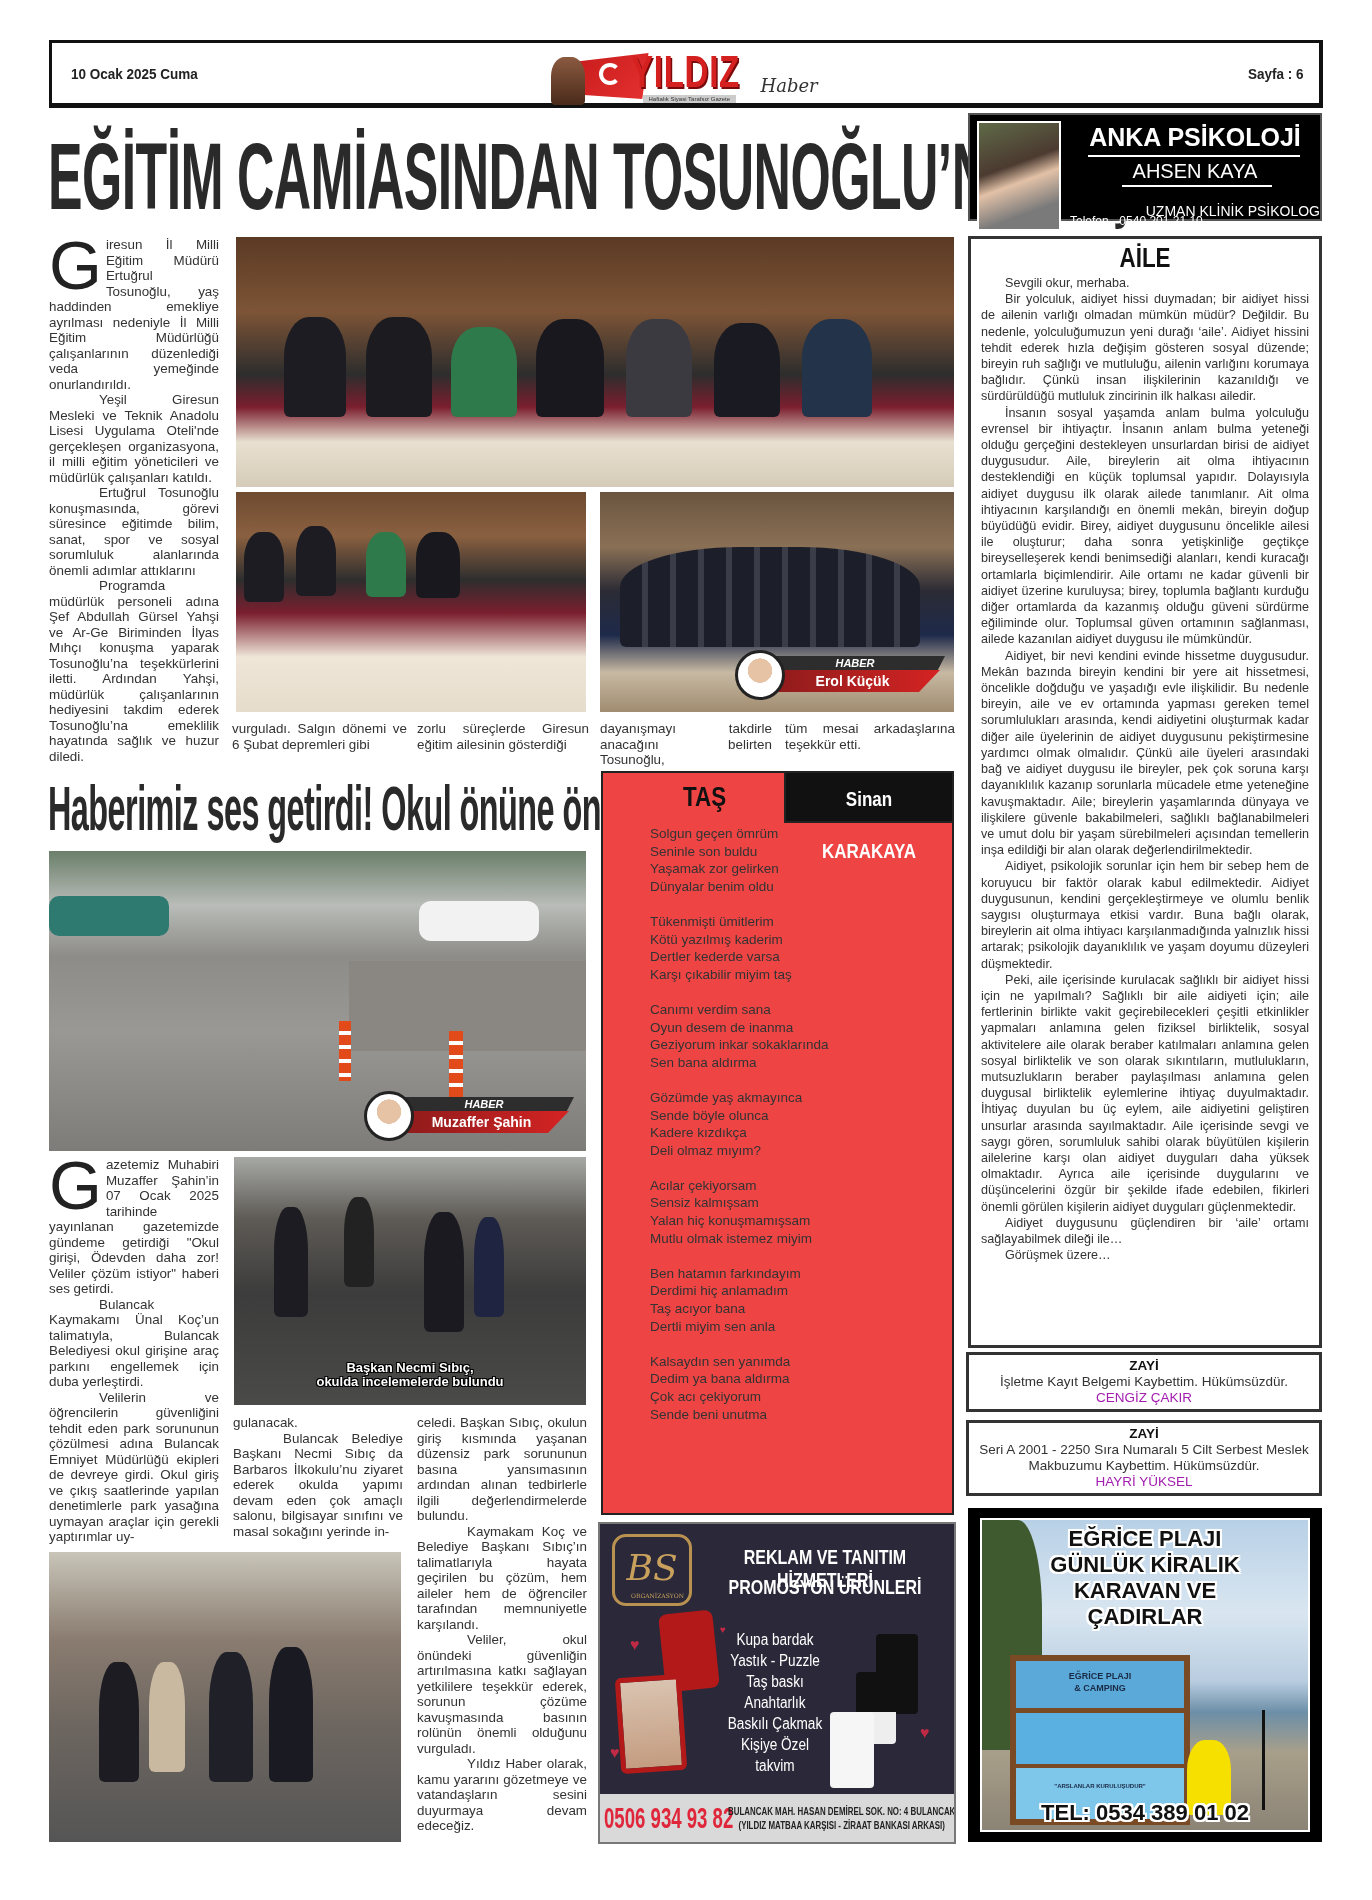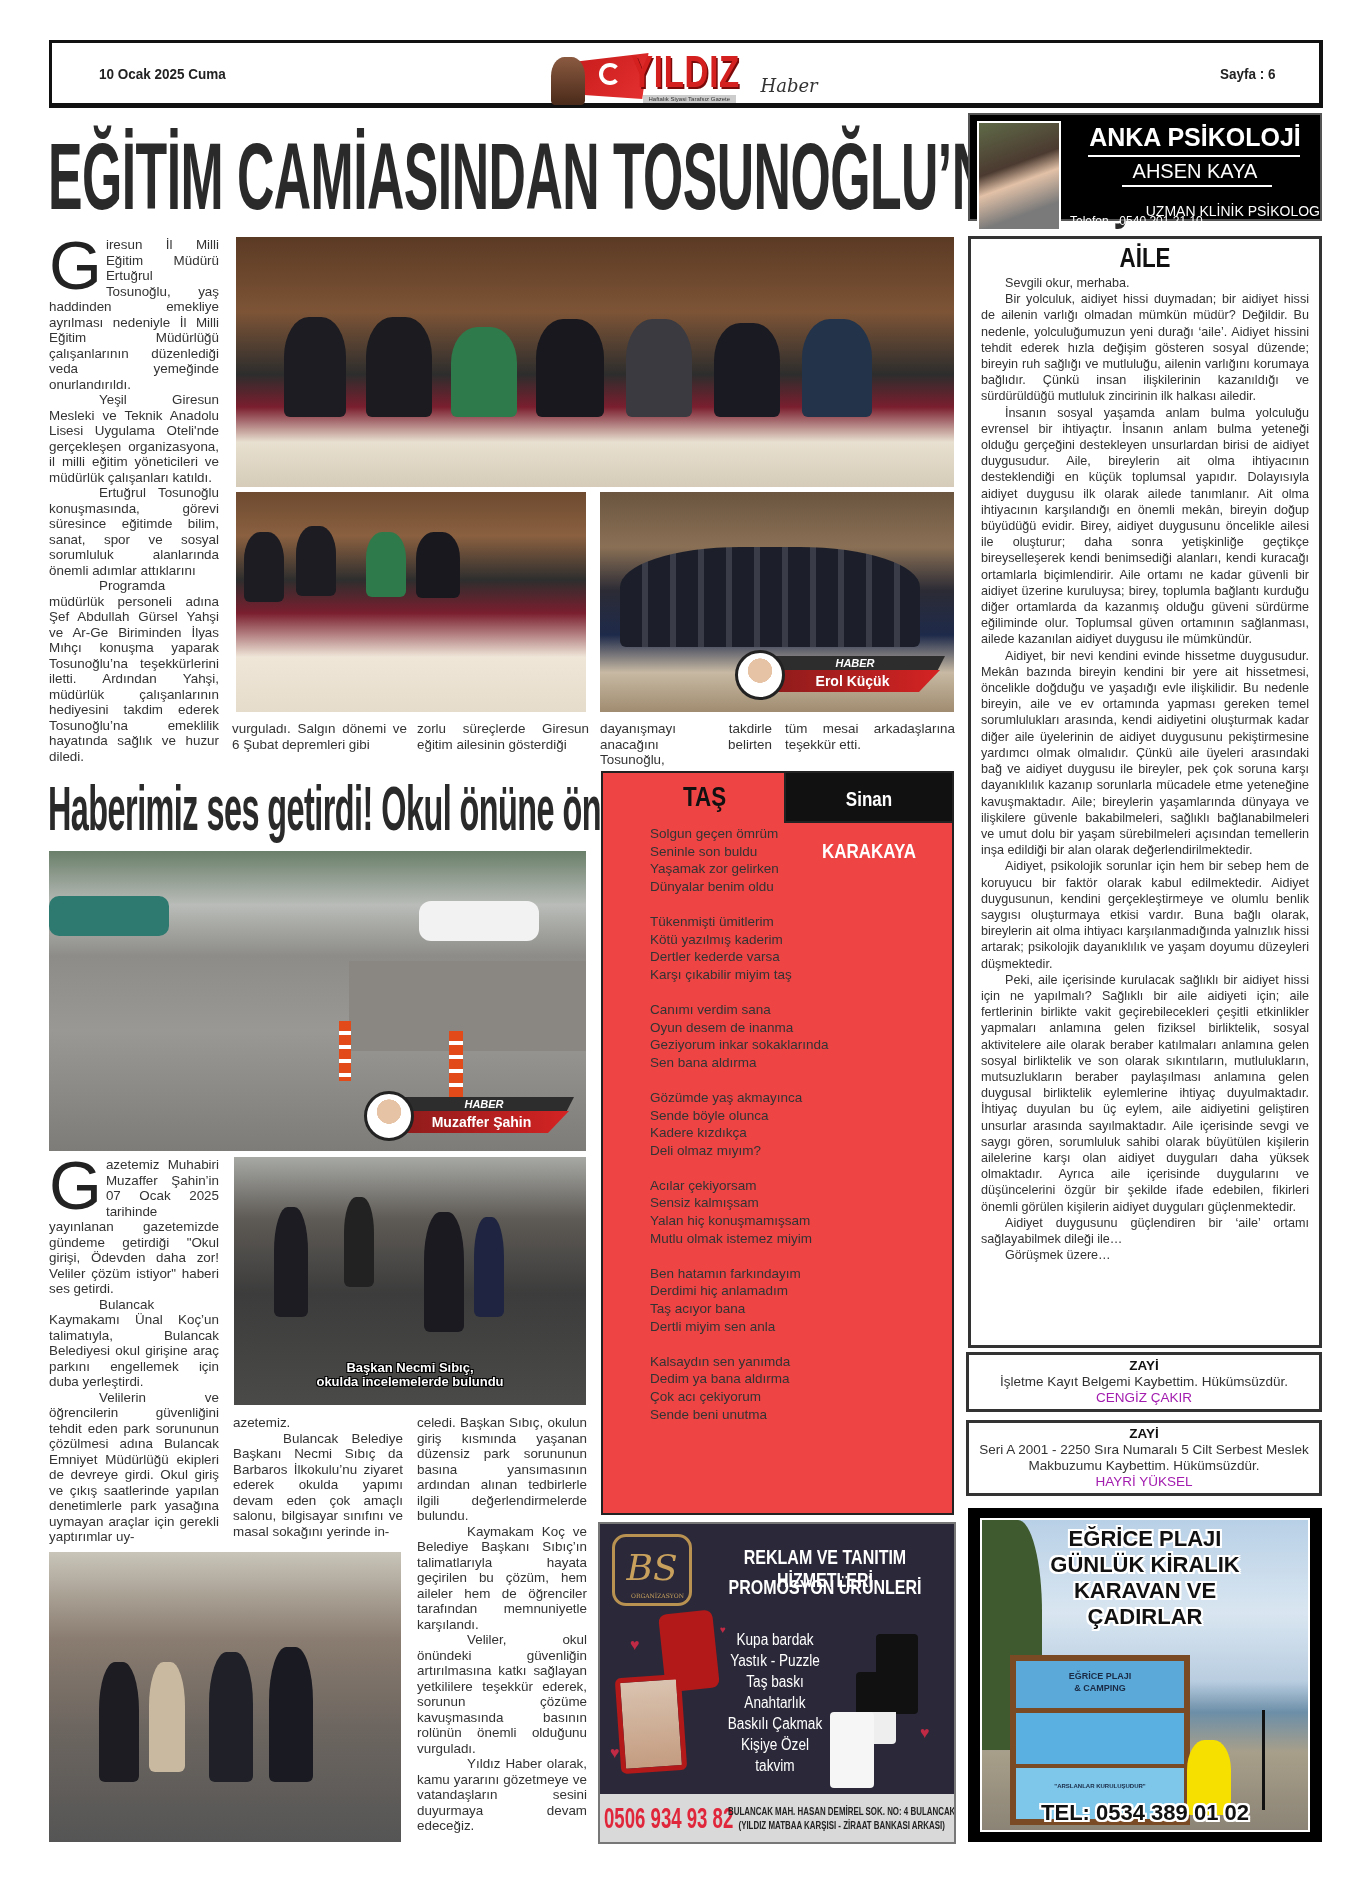--- a/index.html
+++ b/index.html
@@ -1,18 +1,18 @@
 <!DOCTYPE html>
 <html><head>
 <meta charset="utf-8">
 <style>
 *{box-sizing:border-box;margin:0;padding:0}
 body{width:1372px;height:1900px;background:#fff;font-family:"Liberation Sans",sans-serif;color:#222;position:relative;overflow:hidden}
 .abs{position:absolute}
-.masthead{left:49px;top:40px;width:1274px;height:68px;border:3px solid #111;border-bottom-width:5px;border-right-width:4px;display:flex;align-items:center;justify-content:space-between;padding:0 40px}
+.masthead{left:49px;top:40px;width:1274px;height:68px;border:3px solid #111;border-bottom-width:5px;border-right-width:4px;display:flex;align-items:center;justify-content:space-between;padding:0 12px}
 .masthead .date,.masthead .page{font-weight:bold;font-size:15px;transform:scaleX(.9)}
 .logo{position:absolute;left:50%;top:4px;transform:translateX(-50%);width:270px;height:58px}
 .logo .flag{position:absolute;left:20px;top:6px;width:78px;height:46px;background:linear-gradient(135deg,#c71b1b,#e53030);clip-path:polygon(0 20%,100% 0,92% 100%,8% 90%)}
 .logo .crescent{position:absolute;left:48px;top:16px;width:22px;height:22px;border-radius:50%;border:4px solid #fff;border-right-color:transparent}
 .logo .portrait{position:absolute;left:0;top:10px;width:34px;height:48px;background:linear-gradient(#8a5a40,#4a2a1a);border-radius:40% 40% 10% 10%}
 .logo .word{position:absolute;left:80px;top:0;font-family:"Liberation Sans",sans-serif;font-weight:bold;font-size:44px;color:#d52020;transform:scaleX(.75);transform-origin:left;letter-spacing:1px;text-shadow:2px 2px 0 #7a0a0a}
 .logo .sub{position:absolute;left:92px;top:48px;background:#ccc;font-size:6px;padding:1px 6px;color:#333}
 .logo .script{position:absolute;left:210px;top:28px;font-family:"DejaVu Serif",serif;font-style:italic;font-size:18px;color:#333}
 .headline{font-family:"Liberation Sans",sans-serif;font-weight:bold;color:#2a2a2a;transform-origin:left top;white-space:nowrap;letter-spacing:-1px}
 .h1{left:48px;top:122px;font-size:95px;transform:scale(.545,1);}
@@ -163,21 +163,21 @@
   <div class="person" style="left:110px;top:40px;width:30px;height:90px;background:#222"></div>
   <div class="person" style="left:190px;top:55px;width:40px;height:120px;background:#1a1a20"></div>
   <div class="person" style="left:240px;top:60px;width:30px;height:100px;background:#1f2540"></div>
   <div class="caption" style="left:0;top:204px;width:352px">
     <div>Başkan Necmi Sıbıç,</div>
     <div>okulda incelemelerde bulundu</div>
   </div>
 </div>
 
 <div class="abs col" style="left:233px;top:1415px;width:170px">
-  <p class="first">azetemiz.</p>
+  <p class="first">gulanacak.</p>
   <p>Bulancak Belediye Başkanı Necmi Sıbıç da Barbaros İlkokulu’nu ziyaret ederek okulda yapımı devam eden çok amaçlı salonu, bilgisayar sınıfını ve masal sokağını yerinde in-</p>
 </div>
 
 <div class="photo ph-alley" style="left:49px;top:1552px;width:352px;height:290px">
   <div class="person" style="left:50px;top:110px;width:40px;height:120px;background:#1c1c22"></div>
   <div class="person" style="left:100px;top:110px;width:36px;height:110px;background:#c9b9a0"></div>
   <div class="person" style="left:160px;top:100px;width:44px;height:130px;background:#1f2028"></div>
   <div class="person" style="left:220px;top:95px;width:44px;height:135px;background:#1a1a22"></div>
 </div>
 

